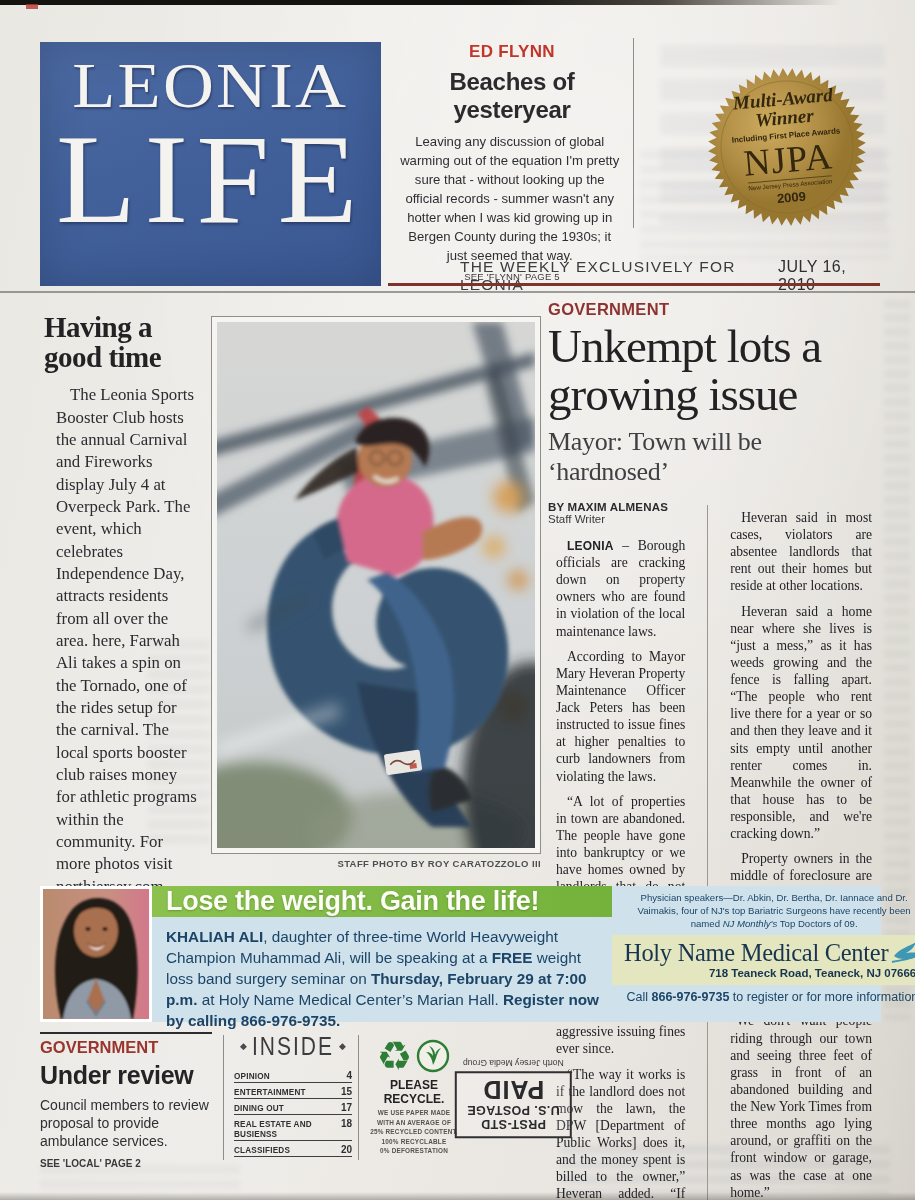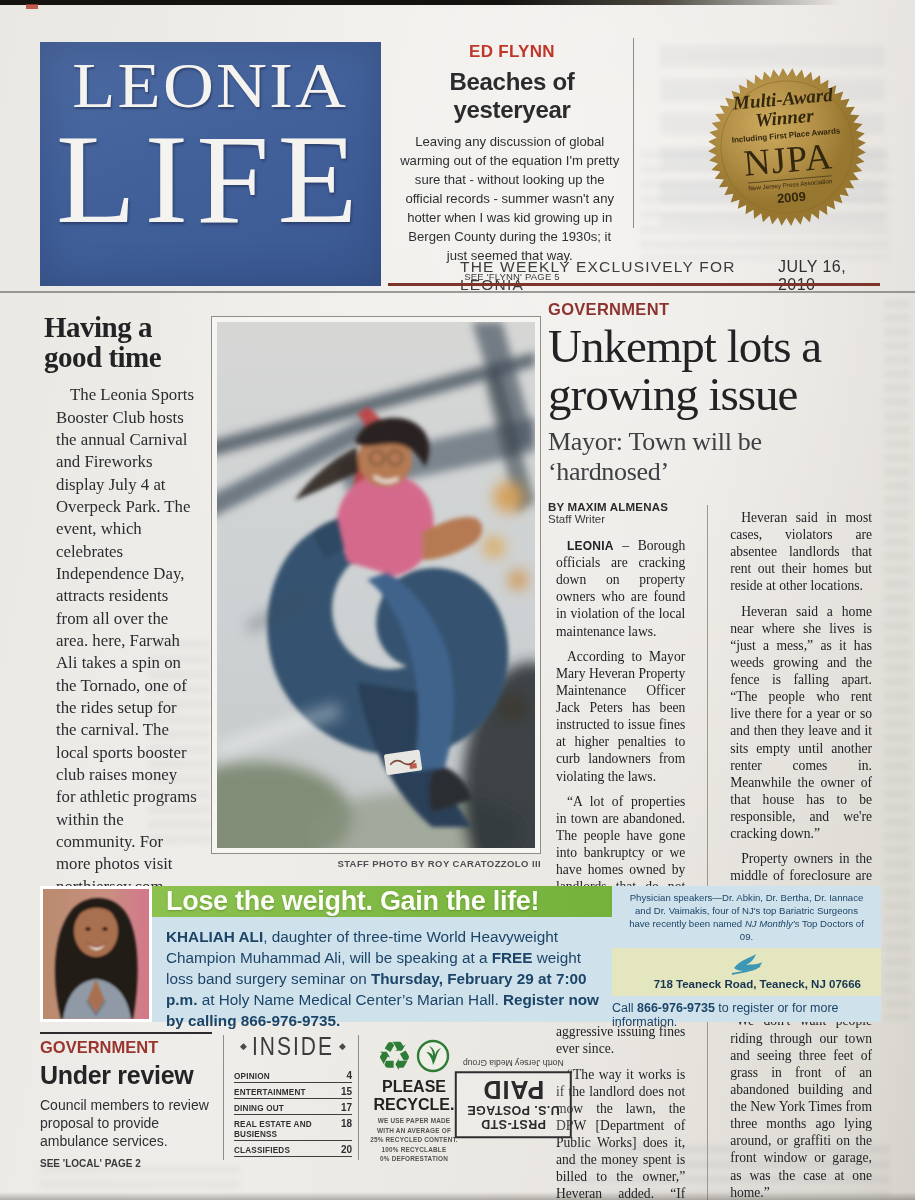--- a/index.html
+++ b/index.html
@@ -113,21 +113,21 @@
   .inside .hd .ttl{font-size:21px;letter-spacing:2px;transform:scaleY(1.25);font-weight:500;}
   .inside .hd .dia{font-size:9px;color:#4a4a4c;}
   .inside-row{display:flex;justify-content:space-between;border-bottom:1.4px solid #3f3f41;
     padding:3px 0 1px;align-items:baseline;}
   .inside-label{font-size:8.6px;font-weight:bold;color:#2f2f31;letter-spacing:.2px;transform:scaleX(.95);transform-origin:left;}
   .inside-page{font-size:10px;font-weight:bold;color:#2f2f31;}
   .bdiv2{position:absolute;left:318px;top:5px;width:1px;height:125px;background:#8f8d89;}
   .recycle{position:absolute;left:328px;top:6px;width:92px;text-align:center;}
   .rec-icons{display:flex;align-items:center;justify-content:center;gap:3px;}
   .rec-glyph{font-size:40px;line-height:1;color:#2e7d36;}
-  .rec-title{font-size:16px;font-weight:bold;color:#222;margin-top:2px;}
+  .rec-title{font-size:12px;font-weight:bold;color:#222;margin-top:2px;}
   .rec-lines{font-size:6.4px;font-weight:bold;color:#55524e;line-height:1.5;margin-top:2px;letter-spacing:.2px;}
   .stamp-wrap{position:absolute;left:415px;top:28px;transform:rotate(180deg);}
   .stamp-box{border:2px solid #2f2f31;padding:5px 10px 4px;text-align:center;color:#2a2a2c;background:rgba(255,255,255,.15);}
   .stamp-box .s1{font-size:12.5px;font-weight:bold;letter-spacing:.4px;}
   .stamp-box .s2{font-size:12.5px;font-weight:bold;letter-spacing:.4px;}
   .stamp-box .s3{font-size:25px;font-weight:bold;letter-spacing:1px;line-height:1.05;}
   .stamp-org{margin-top:3px;text-align:center;font-size:8.6px;color:#3a3a3c;}
 </style>
 </head>
 <body>
@@ -332,20 +332,21 @@
     <div class="ad-mid">
       <div class="ad-banner">
         <span class="bt">Lose the weight. Gain the life!</span>
       </div>
       <div class="ad-body"><b>KHALIAH ALI</b><span>, daughter of three-time World Heavyweight Champion Muhammad Ali, will be speaking at a </span><b>FREE</b><span> weight loss band surgery seminar on </span><b>Thursday, February 29 at 7:00 p.m.</b><span> at Holy Name Medical Center’s Marian Hall. </span><b>Register now by calling 866-976-9735.</b></div>
     </div>
     <div class="ad-right">
       <div class="ad-phys"><span>Physician speakers—Dr. Abkin, Dr. Bertha, Dr. Iannace and Dr. Vaimakis, four of NJ's top Bariatric Surgeons have recently been named </span><span style="font-style: italic;">NJ Monthly's</span><span> Top Doctors of 09.</span></div>
       <div class="ad-hn">
         <div class="hn-name-row">
+          <span class="hn-name">Holy Name Medical Center</span>
           <svg width="34" height="26" viewBox="0 0 34 26">
             <path d="M4 16 C10 8 20 6 26 2 C24 8 20 11 16 13 C22 12 28 13 32 10 C30 17 22 20 14 19 C10 19 6 18 4 16 Z" fill="#3e97b4"></path>
             <path d="M2 22 C10 20 20 20 30 14" stroke="#3e97b4" stroke-width="2" fill="none"></path>
           </svg>
         </div>
         <div class="hn-addr">718 Teaneck Road, Teaneck, NJ 07666</div>
       </div>
       <div class="ad-call"><span>Call </span><b>866-976-9735</b><span> to register or for more information.</span></div>
     </div>
   </section>

